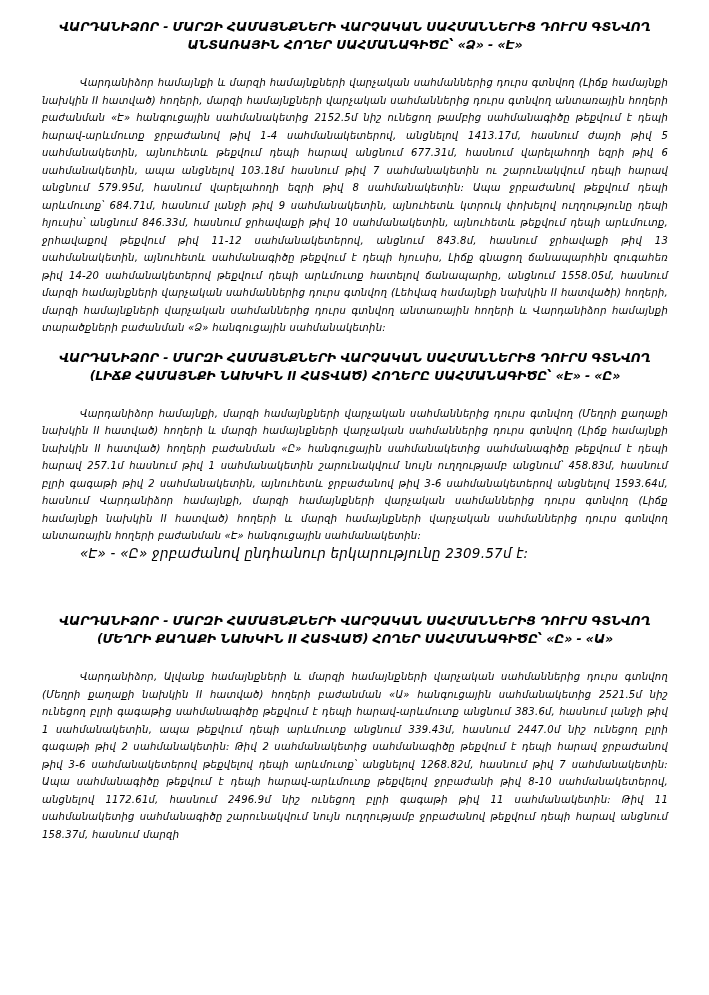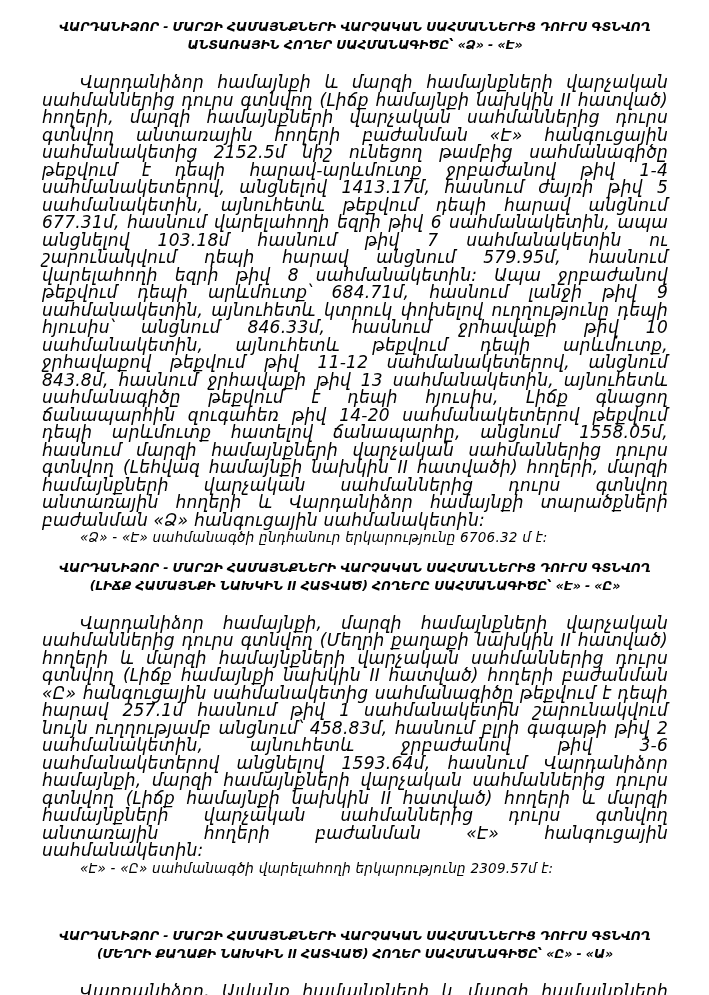--- a/index.html
+++ b/index.html
@@ -26,21 +26,21 @@
     margin: 0 0 20px 0;
     font-size: 12.5px;
     font-weight: bold;
     text-align: center;
     line-height: 18px;
     letter-spacing: -0.1px;
     color: #000000;
   }
   .body-text {
     margin: 0;
-    font-size: 17px;
+    font-size: 10px;
     line-height: 17.5px;
     text-align: justify;
     text-indent: 38px;
     letter-spacing: 0.25px;
     color: #000000;
   }
   .summary-text {
     margin: 0;
     font-size: 13.5px;
     line-height: 17.5px;
@@ -51,27 +51,26 @@
   }
 </style>
 </head>
 <body>
 
 <div class="page">
 
   <section class="section section-1">
     <h1 class="heading">ՎԱՐԴԱՆԻՁՈՐ - ՄԱՐԶԻ ՀԱՄԱՅՆՔՆԵՐԻ ՎԱՐՉԱԿԱՆ ՍԱՀՄԱՆՆԵՐԻՑ ԴՈՒՐՍ ԳՏՆՎՈՂ ԱՆՏԱՌԱՅԻՆ ՀՈՂԵՐ ՍԱՀՄԱՆԱԳԻԾԸ՝ «Ձ» - «Է»</h1>
     <p class="body-text">Վարդանիձոր համայնքի և մարզի համայնքների վարչական սահմաններից դուրս գտնվող (Լիճք համայնքի նախկին II հատված) հողերի, մարզի համայնքների վարչական սահմաններից դուրս գտնվող անտառային հողերի բաժանման «Է» հանգուցային սահմանակետից 2152.5մ նիշ ունեցող թամբից սահմանագիծը թեքվում է դեպի հարավ-արևմուտք ջրբաժանով թիվ 1-4 սահմանակետերով, անցնելով 1413.17մ, հասնում ժայռի թիվ 5 սահմանակետին, այնուհետև թեքվում դեպի հարավ անցնում 677.31մ, հասնում վարելահողի եզրի թիվ 6 սահմանակետին, ապա անցնելով 103.18մ հասնում թիվ 7 սահմանակետին ու շարունակվում դեպի հարավ անցնում 579.95մ, հասնում վարելահողի եզրի թիվ 8 սահմանակետին: Ապա ջրբաժանով թեքվում դեպի արևմուտք՝ 684.71մ, հասնում լանջի թիվ 9 սահմանակետին, այնուհետև կտրուկ փոխելով ուղղությունը դեպի հյուսիս՝ անցնում 846.33մ, հասնում ջրհավաքի թիվ 10 սահմանակետին, այնուհետև թեքվում դեպի արևմուտք, ջրհավաքով թեքվում թիվ 11-12 սահմանակետերով, անցնում 843.8մ, հասնում ջրհավաքի թիվ 13 սահմանակետին, այնուհետև սահմանագիծը թեքվում է դեպի հյուսիս, Լիճք գնացող ճանապարհին զուգահեռ թիվ 14-20 սահմանակետերով թեքվում դեպի արևմուտք հատելով ճանապարհը, անցնում 1558.05մ, հասնում մարզի համայնքների վարչական սահմաններից դուրս գտնվող (Լեհվազ համայնքի նախկին II հատվածի) հողերի, մարզի համայնքների վարչական սահմաններից դուրս գտնվող անտառային հողերի և Վարդանիձոր համայնքի տարածքների բաժանման «Ձ» հանգուցային սահմանակետին:</p>
-    <p class="summary-text">«Ձ» - «Է» սահմանագծի ընդհանուր երկարությունը 6706.32 մ է:</p>
   </section>
 
   <section class="section section-2">
     <h1 class="heading">ՎԱՐԴԱՆԻՁՈՐ - ՄԱՐԶԻ ՀԱՄԱՅՆՔՆԵՐԻ ՎԱՐՉԱԿԱՆ ՍԱՀՄԱՆՆԵՐԻՑ ԴՈՒՐՍ ԳՏՆՎՈՂ (ԼԻՃՔ ՀԱՄԱՅՆՔԻ ՆԱԽԿԻՆ II ՀԱՏՎԱԾ) ՀՈՂԵՐԸ ՍԱՀՄԱՆԱԳԻԾԸ՝ «Է» - «Ը»</h1>
     <p class="body-text">Վարդանիձոր համայնքի, մարզի համայնքների վարչական սահմաններից դուրս գտնվող (Մեղրի քաղաքի նախկին II հատված) հողերի և մարզի համայնքների վարչական սահմաններից դուրս գտնվող (Լիճք համայնքի նախկին II հատված) հողերի բաժանման «Ը» հանգուցային սահմանակետից սահմանագիծը թեքվում է դեպի հարավ 257.1մ հասնում թիվ 1 սահմանակետին շարունակվում նույն ուղղությամբ անցնում՝ 458.83մ, հասնում բլրի գագաթի թիվ 2 սահմանակետին, այնուհետև ջրբաժանով թիվ 3-6 սահմանակետերով անցնելով 1593.64մ, հասնում Վարդանիձոր համայնքի, մարզի համայնքների վարչական սահմաններից դուրս գտնվող (Լիճք համայնքի նախկին II հատված) հողերի և մարզի համայնքների վարչական սահմաններից դուրս գտնվող անտառային հողերի բաժանման «Է» հանգուցային սահմանակետին:</p>
-    <p class="summary-text">«Է» - «Ը» սահմանագծի վարելահողի երկարությունը 2309.57մ է:</p>
+    <p class="summary-text">«Է» - «Ը» ջրբաժանով ընդհանուր երկարությունը 2309.57մ է:</p>
   </section>
 
   <section class="section section-3">
     <h1 class="heading">ՎԱՐԴԱՆԻՁՈՐ - ՄԱՐԶԻ ՀԱՄԱՅՆՔՆԵՐԻ ՎԱՐՉԱԿԱՆ ՍԱՀՄԱՆՆԵՐԻՑ ԴՈՒՐՍ ԳՏՆՎՈՂ (ՄԵՂՐԻ ՔԱՂԱՔԻ ՆԱԽԿԻՆ II ՀԱՏՎԱԾ) ՀՈՂԵՐ ՍԱՀՄԱՆԱԳԻԾԸ՝ «Ը» - «Ա»</h1>
     <p class="body-text">Վարդանիձոր, Ալվանք համայնքների և մարզի համայնքների վարչական սահմաններից դուրս գտնվող (Մեղրի քաղաքի նախկին II հատված) հողերի բաժանման «Ա» հանգուցային սահմանակետից 2521.5մ նիշ ունեցող բլրի գագաթից սահմանագիծը թեքվում է դեպի հարավ-արևմուտք անցնում 383.6մ, հասնում լանջի թիվ 1 սահմանակետին, ապա թեքվում դեպի արևմուտք անցնում 339.43մ, հասնում 2447.0մ նիշ ունեցող բլրի գագաթի թիվ 2 սահմանակետին: Թիվ 2 սահմանակետից սահմանագիծը թեքվում է դեպի հարավ ջրբաժանով թիվ 3-6 սահմանակետերով թեքվելով դեպի արևմուտք՝ անցնելով 1268.82մ, հասնում թիվ 7 սահմանակետին: Ապա սահմանագիծը թեքվում է դեպի հարավ-արևմուտք թեքվելով ջրբաժանի թիվ 8-10 սահմանակետերով, անցնելով 1172.61մ, հասնում 2496.9մ նիշ ունեցող բլրի գագաթի թիվ 11 սահմանակետին: Թիվ 11 սահմանակետից սահմանագիծը շարունակվում նույն ուղղությամբ ջրբաժանով թեքվում դեպի հարավ անցնում 158.37մ, հասնում մարզի</p>
   </section>
 
 </div>
 
 </body></html>

